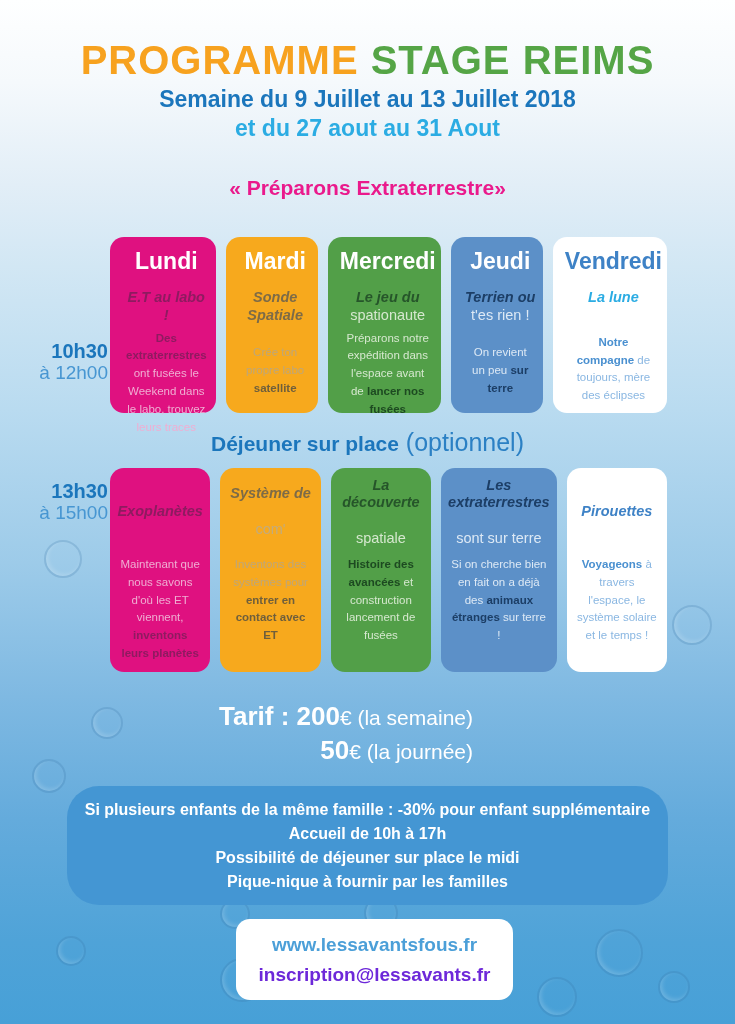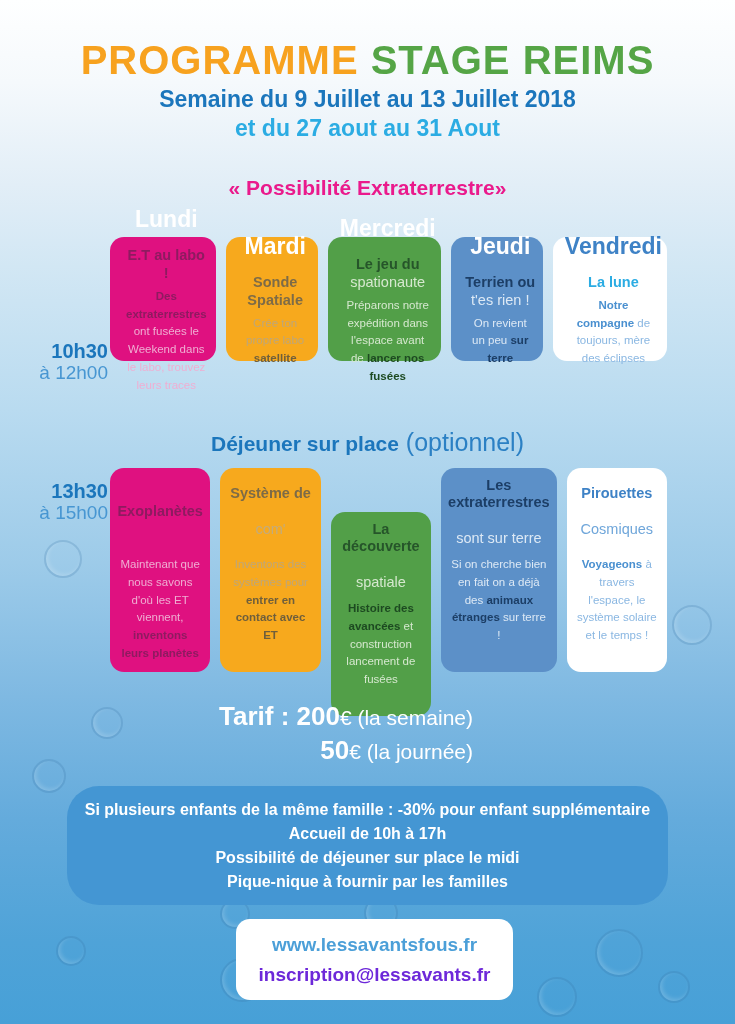--- a/index.html
+++ b/index.html
@@ -39,29 +39,29 @@
     display:grid;grid-template-columns:repeat(5,1fr);column-gap:10px;
   }
   .grid.row1{top:237px;}
   .grid.row2{top:468px;}
   .card{
     border-radius:14px;
     display:flex;flex-direction:column;
     box-sizing:border-box;
     text-align:center;
   }
-  .row1 .card{height:124px;padding:12px 5px 8px 12px;justify-content:center;}
+  .row1 .card{height:176px;padding:12px 5px 8px 12px;}
   .row2 .card{height:204px;padding:6px 5px 8px 5px;}
   .day{font-size:23px;font-weight:bold;color:var(--day);line-height:1.05;}
   .activity{
     font-size:14.5px;line-height:1.22;white-space:pre-line;padding:0 2px;
   }
   .row1 .activity{margin-top:16px;height:50px;}
   .row2 .activity{height:76px;display:flex;flex-direction:column;justify-content:center;}
-  .activity .seg-b{color:var(--ts);font-weight:bold;}
+  .activity .seg-b{color:var(--ts);font-weight:bold;font-style:italic;}
   .activity .seg-n{color:var(--tl);font-weight:normal;}
   .body{font-size:11.5px;line-height:1.55;padding:0 4px;white-space:pre-line;}
   .row1 .body{margin-top:5px;}
   .row2 .body{margin-top:6px;}
   .body .seg-b{color:var(--bs);font-weight:bold;}
   .body .seg-n{color:var(--bl);font-weight:normal;}
   
   .lunch{position:absolute;top:428px;left:0;width:100%;text-align:center;}
   .lunch .l-bold{font-weight:bold;font-size:21px;}
   .lunch .l-light{font-size:25px;}
@@ -100,21 +100,21 @@
   <div class="bubble" style="left:220px;top:899px;width:26px;height:26px;"></div>
   <div class="bubble" style="left:364px;top:896px;width:30px;height:30px;"></div>
   <div class="bubble" style="left:220px;top:958px;width:40px;height:40px;"></div>
   <div class="bubble" style="left:595px;top:929px;width:44px;height:44px;"></div>
   <div class="bubble" style="left:537px;top:977px;width:36px;height:36px;"></div>
   <div class="bubble" style="left:658px;top:971px;width:28px;height:28px;"></div>
 
   <div class="title"><span style="color: rgb(247, 162, 31);">PROGRAMME</span><span style="color: rgb(85, 165, 70);"> STAGE REIMS</span></div>
   <div class="sub1" style="color: rgb(27, 118, 188);">Semaine du 9 Juillet au 13 Juillet 2018</div>
   <div class="sub2" style="color: rgb(43, 172, 227);">et du 27 aout au 31 Aout</div>
-  <div class="theme" style="color: rgb(234, 26, 140);">« Possibilité Extraterrestre»</div>
+  <div class="theme" style="color: rgb(234, 26, 140);">« Préparons Extraterrestre»</div>
 
   <div class="time" style="top:340px;">
     <div class="t-start" style="color: rgb(27, 118, 188);">10h30</div>
     <div class="t-end" style="color: rgb(71, 150, 210);">à 12h00</div>
   </div>
   <div class="time" style="top:480px;">
     <div class="t-start" style="color: rgb(27, 118, 188);">13h30</div>
     <div class="t-end" style="color: rgb(71, 150, 210);">à 15h00</div>
   </div>
 
@@ -155,33 +155,32 @@
   <div class="grid row2">
     <div class="card" style="background: rgb(223, 17, 128); --day: #ffffff; --ts: #8e1b60; --tl: #f0b5d6; --bs: #8e1b60; --bl: #efaed2;">
       <div class="activity"><span class="seg-b">Exoplanètes</span></div>
       <div class="body"><span class="seg-n">Maintenant que nous savons d'où les ET viennent, </span><span class="seg-b">inventons leurs planètes</span></div>
     </div>
     <div class="card" style="background: rgb(247, 169, 29); --day: #ffffff; --ts: #7d6b47; --tl: #c3ab7c; --bs: #6f5f3c; --bl: #bda67a;">
       <div class="activity"><span class="seg-b">Système de</span><span class="seg-n">
 com'</span></div>
       <div class="body"><span class="seg-n">Inventons des systèmes pour </span><span class="seg-b">entrer en contact avec ET</span></div>
     </div>
-    <div class="card" style="background: rgb(82, 159, 72); margin-top: 44px; --day: #ffffff; --ts: #26552a; --tl: #d6e8cf; --bs: #1d4a21; --bl: #d6e8cf;">
+    <div class="card" style="background: rgb(82, 159, 72); --day: #ffffff; --ts: #26552a; --tl: #d6e8cf; --bs: #1d4a21; --bl: #d6e8cf;">
       <div class="activity"><span class="seg-b">La découverte</span><span class="seg-n">
 spatiale</span></div>
       <div class="body"><span class="seg-b">Histoire des avancées</span><span class="seg-n"> et construction lancement de fusées</span></div>
     </div>
     <div class="card" style="background: rgb(92, 144, 200); --day: #ffffff; --ts: #1c3e66; --tl: #dde9f5; --bs: #1c3e66; --bl: #dde9f5;">
       <div class="activity"><span class="seg-b">Les extraterrestres</span><span class="seg-n">
 sont sur terre</span></div>
       <div class="body"><span class="seg-n">Si on cherche bien en fait on a déjà des </span><span class="seg-b">animaux étranges</span><span class="seg-n"> sur terre !</span></div>
     </div>
     <div class="card" style="background: rgb(255, 255, 255); --day: #3e82c6; --ts: #3e82c6; --tl: #6fa6da; --bs: #4a90d0; --bl: #8ab7e2;">
-      <div class="activity"><span class="seg-b">Pirouettes</span><span class="seg-n">
-Cosmiques</span></div>
+      <div class="activity"><span class="seg-b">Pirouettes</span></div>
       <div class="body"><span class="seg-b">Voyageons</span><span class="seg-n"> à travers l'espace, le système solaire et le temps !</span></div>
     </div>
   </div>
 
   <div class="pricing">
     <div><span class="p-big">Tarif : 200</span><span class="p-small">€ (la semaine)</span></div>
     <div><span class="p-big">50</span><span class="p-small">€ (la journée)</span></div>
   </div>
 
   <div class="infobox" style="background-color: rgb(68, 150, 211);">

